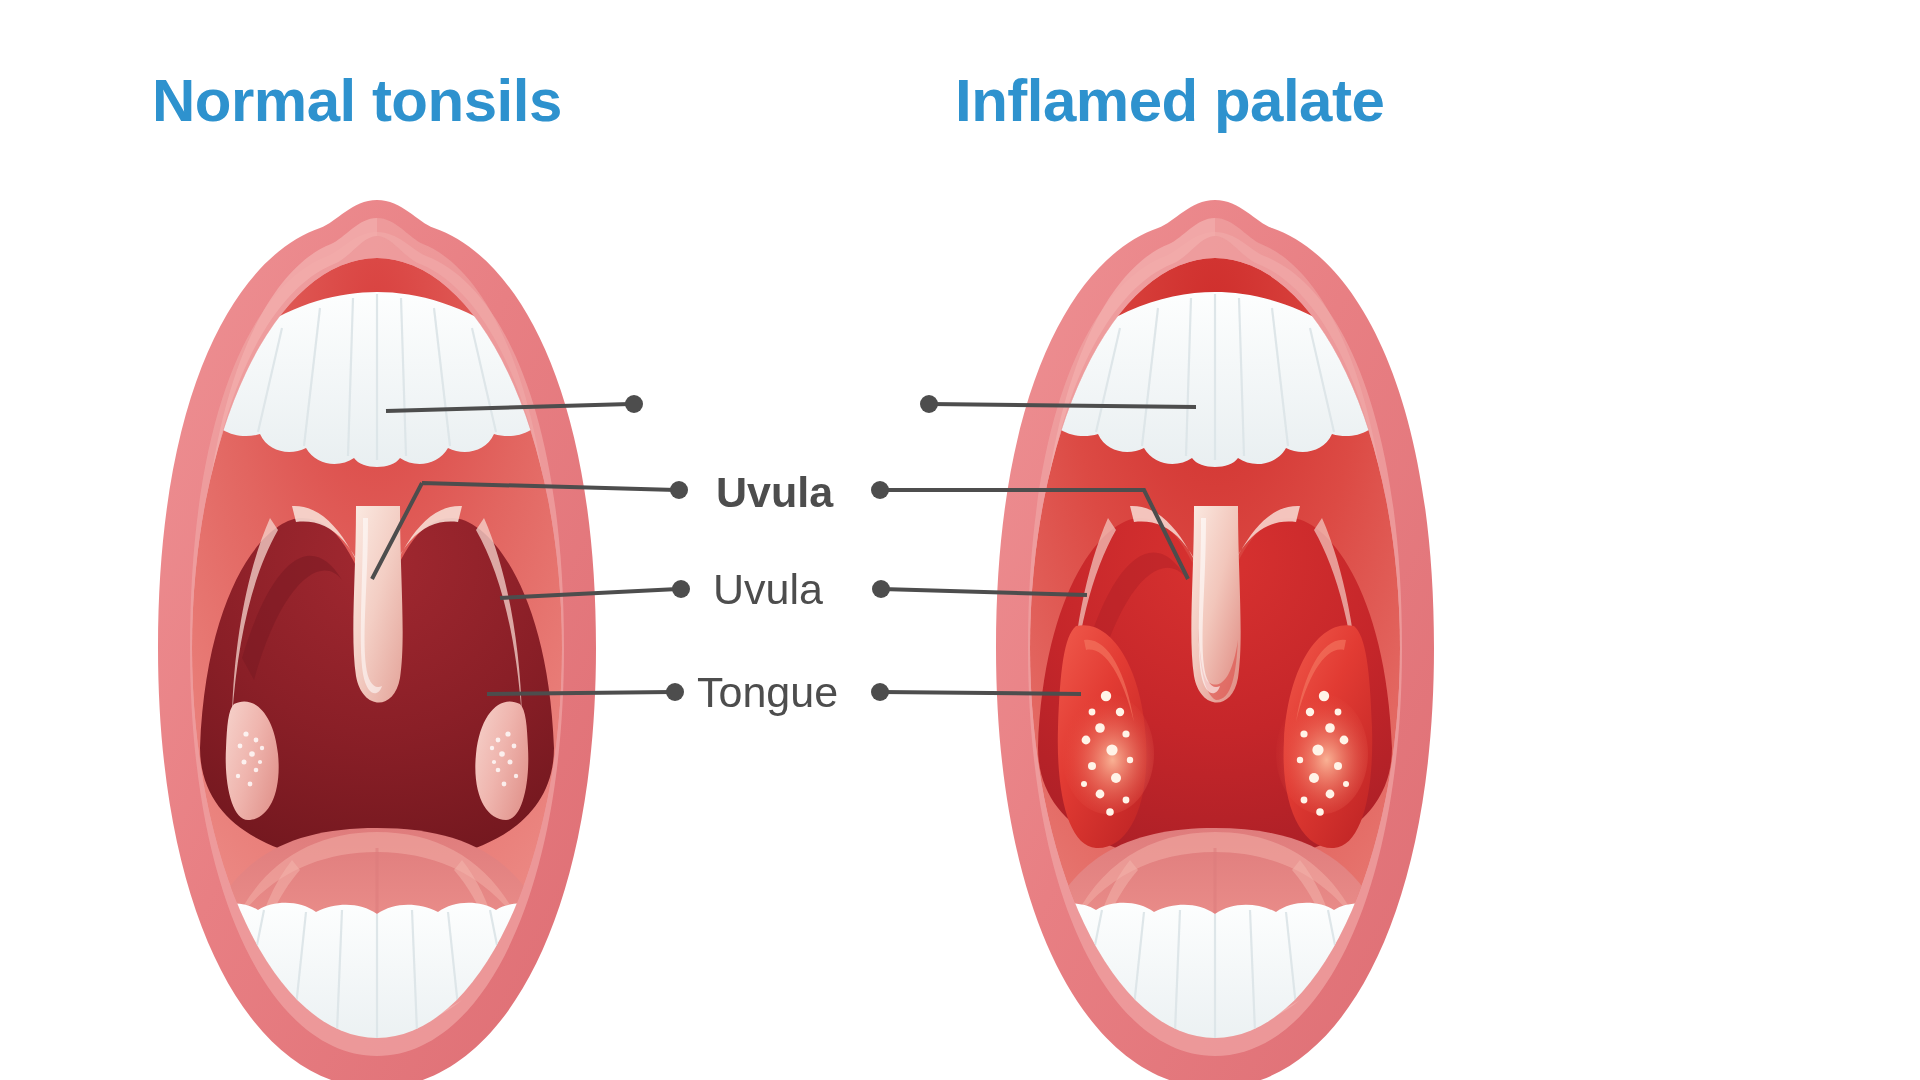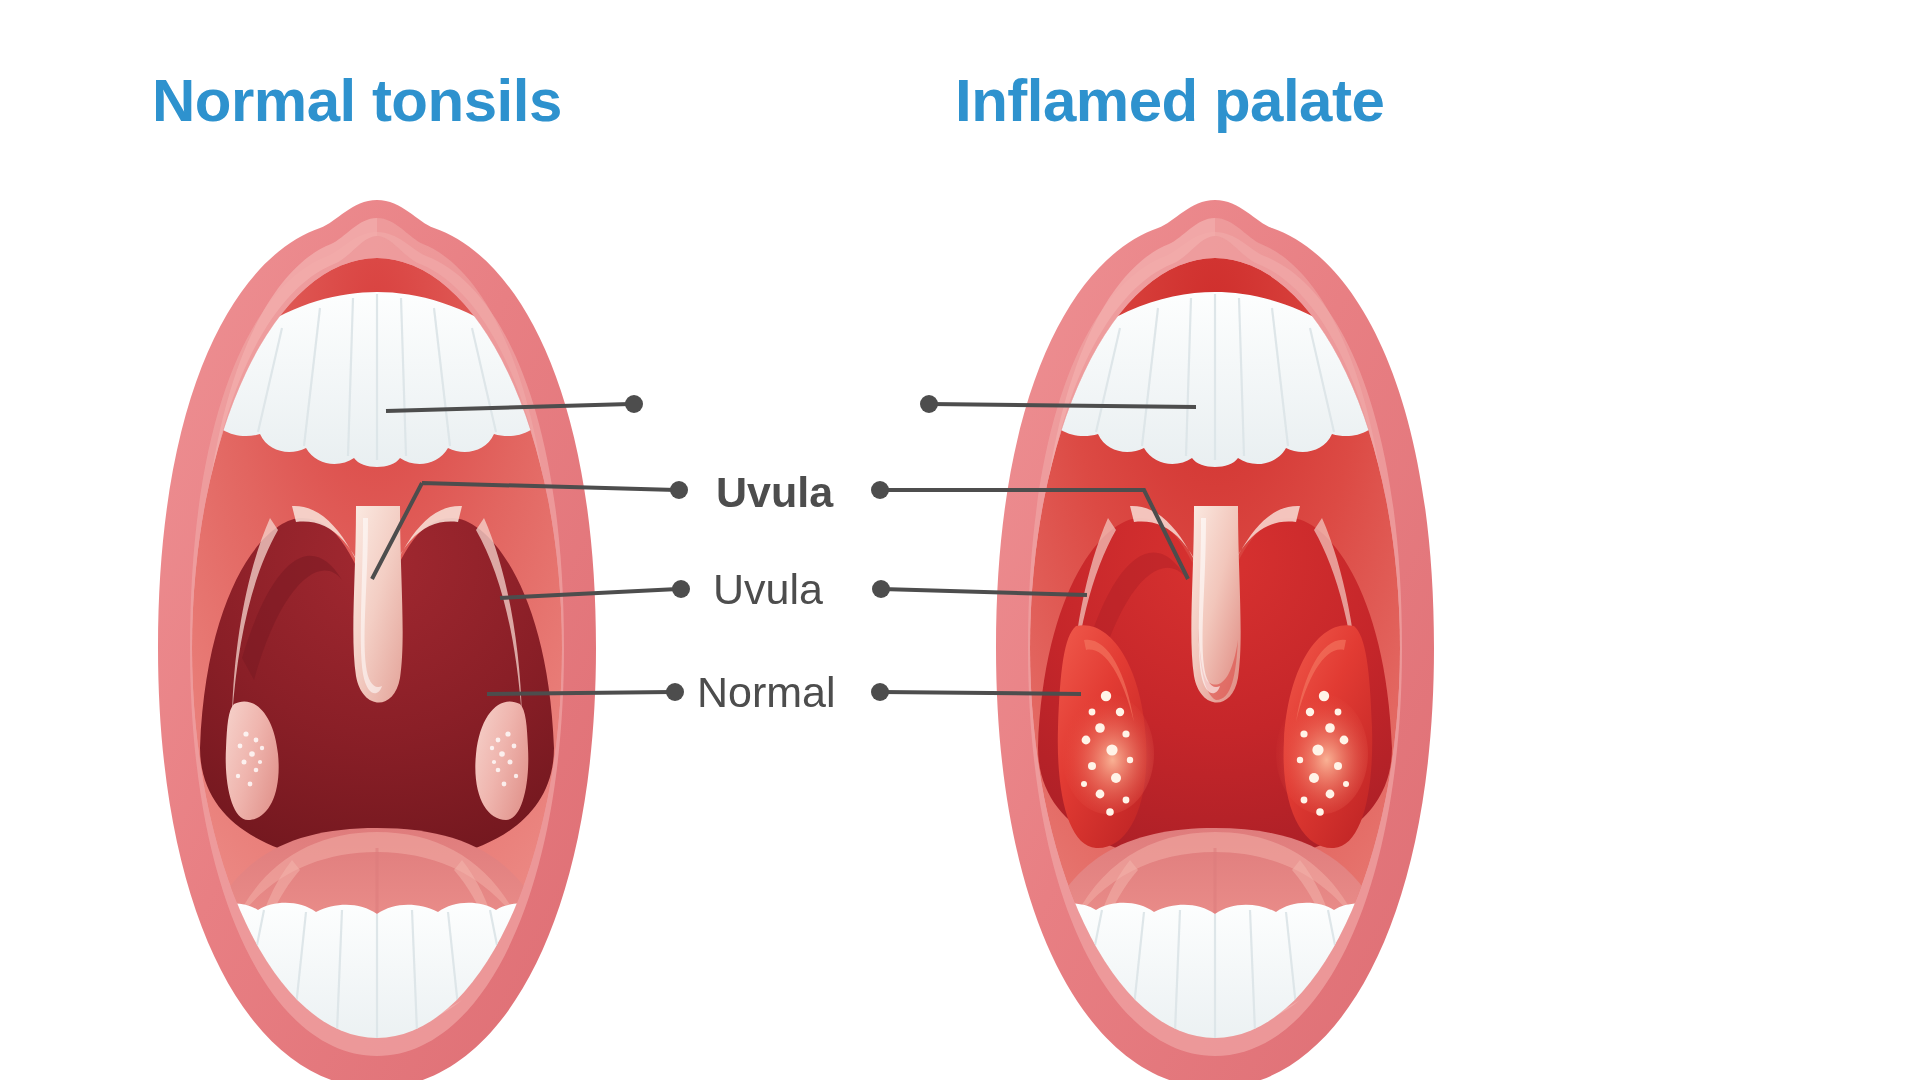--- a/index.html
+++ b/index.html
@@ -398,15 +398,15 @@
       <circle cx="880" cy="462" r="9"></circle>
       <circle cx="681" cy="561" r="9"></circle>
       <circle cx="881" cy="561" r="9"></circle>
       <circle cx="675" cy="664" r="9"></circle>
       <circle cx="880" cy="664" r="9"></circle>
     </g>
   </svg>
 
   <div class="lbl uvula">Uvula</div>
   <div class="lbl tonsil">Uvula</div>
-  <div class="lbl tongue">Normal</div>
+  <div class="lbl tongue">Tongue</div>
 
 </div>
 
 </body></html>

